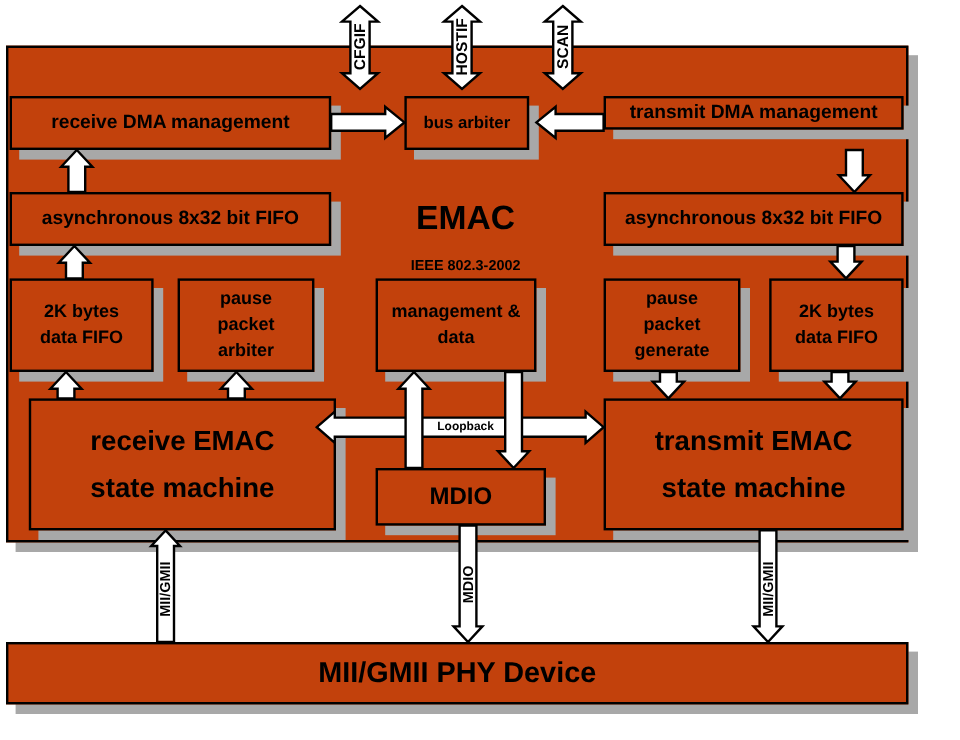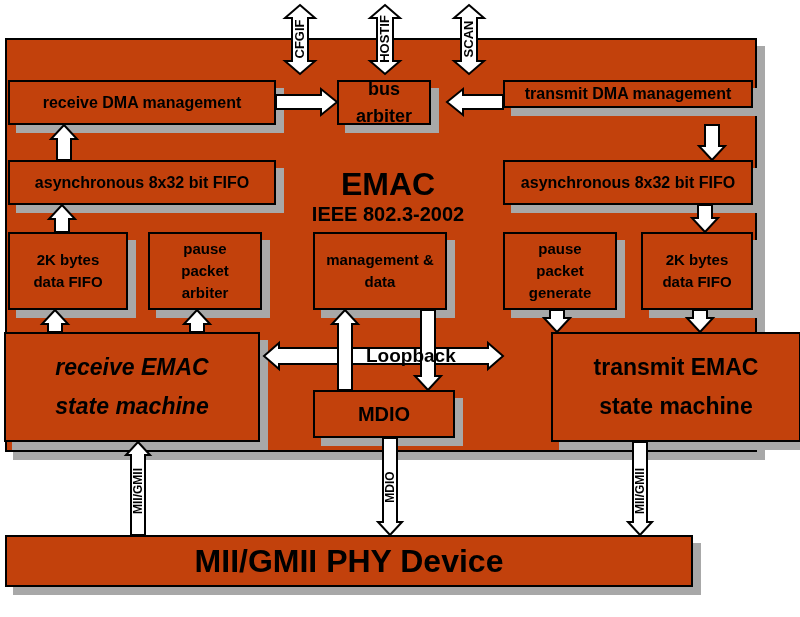--- a/index.html
+++ b/index.html
@@ -20,36 +20,36 @@
   .box .ln { display:block; line-height:1.45; }
   .sm { font-size:23px; }
   .sm .ln { line-height:1.7; }
   .arrows { position:absolute; left:0; top:0; z-index:3; pointer-events:none; }
   .arrows polygon { fill:#fff; stroke:#000; stroke-width:2; stroke-linejoin:miter; }
   .vlabel, .hlabel, .title {
     position:absolute; z-index:4; font-weight:bold; text-align:center; white-space:nowrap;
   }
   .vlabel { transform:rotate(-90deg); font-size:13px; line-height:14px; }
   .vlabel.small { font-size:12px; }
-  .hlabel { font-size:19px; line-height:16px;padding-left:14px; }
+  .hlabel { font-size:10px; line-height:16px; }
   .title { z-index:2; }
-  .title .t1 { font-size:32px; margin-bottom:0; }
-  .title .t2 { font-size:20px; }
+  .title .t1 { font-size:28px; margin-bottom:16px; }
+  .title .t2 { font-size:12px; }
 </style>
 </head>
 <body>
 
 <div class="canvas">
 
   <div class="frame" style="left:5px; top:38px; width:752px; height:414px;"></div>
 
   <div class="box" style="left:8px; top:80px; width:268px; height:45px; font-size:16px;">
     <span class="ln">receive DMA management</span>
   </div>
-  <div class="box" style="left:337px; top:80px; width:94px; height:45px; font-size:18px;">
+  <div class="box" style="left:337px; top:80px; width:104px; height:45px; font-size:14px;">
     <span class="ln">bus arbiter</span>
   </div>
   <div class="box" style="left:503px; top:80px; width:250px; height:28px; font-size:16px;">
     <span class="ln">transmit DMA management</span>
   </div>
 
   <div class="box" style="left:8px; top:160px; width:268px; height:45px; font-size:16px;">
     <span class="ln">asynchronous 8x32 bit FIFO</span>
   </div>
   <div class="box" style="left:503px; top:160px; width:250px; height:45px; font-size:16px;">
@@ -77,33 +77,33 @@
   <div class="box" style="left:503px; top:232px; width:114px; height:78px; font-size:15px;">
     <span class="ln">pause</span>
     <span class="ln">packet</span>
     <span class="ln">generate</span>
   </div>
   <div class="box" style="left:641px; top:232px; width:112px; height:78px; font-size:15px;">
     <span class="ln">2K bytes</span>
     <span class="ln">data FIFO</span>
   </div>
 
-  <div class="box sm" style="left:4px; top:332px; width:256px; height:110px;font-style:italic;">
+  <div class="box sm" style="left:24px; top:332px; width:256px; height:110px;">
     <span class="ln">receive EMAC</span>
     <span class="ln">state machine</span>
   </div>
   <div class="box" style="left:313px; top:390px; width:142px; height:48px; font-size:20px;">
     <span class="ln">MDIO</span>
   </div>
-  <div class="box sm" style="left:503px; top:332px; width:250px; height:110px;margin-left:48px;">
+  <div class="box sm" style="left:503px; top:332px; width:250px; height:110px;">
     <span class="ln">transmit EMAC</span>
     <span class="ln">state machine</span>
   </div>
 
-  <div class="box" style="left:5px; top:535px; width:688px; height:52px; font-size:32px;">
+  <div class="box" style="left:5px; top:535px; width:752px; height:52px; font-size:24px;">
     <span class="ln">MII/GMII PHY Device</span>
   </div>
 
   <svg class="arrows" width="800" height="617" viewBox="0 0 800 617">
 
     <polygon points="300,5 315,18 308,18 308,61 315,61 300,74 285,61 292,61 292,18 285,18"></polygon>
     <polygon points="385,5 400,18 393,18 393,61 400,61 385,74 370,61 377,61 377,18 370,18"></polygon>
     <polygon points="469,5 484,18 477,18 477,61 484,61 469,74 454,61 461,61 461,18 454,18"></polygon>
 
     <polygon points="276,95 321,95 321,89 337,102 321,115 321,109 276,109"></polygon>

